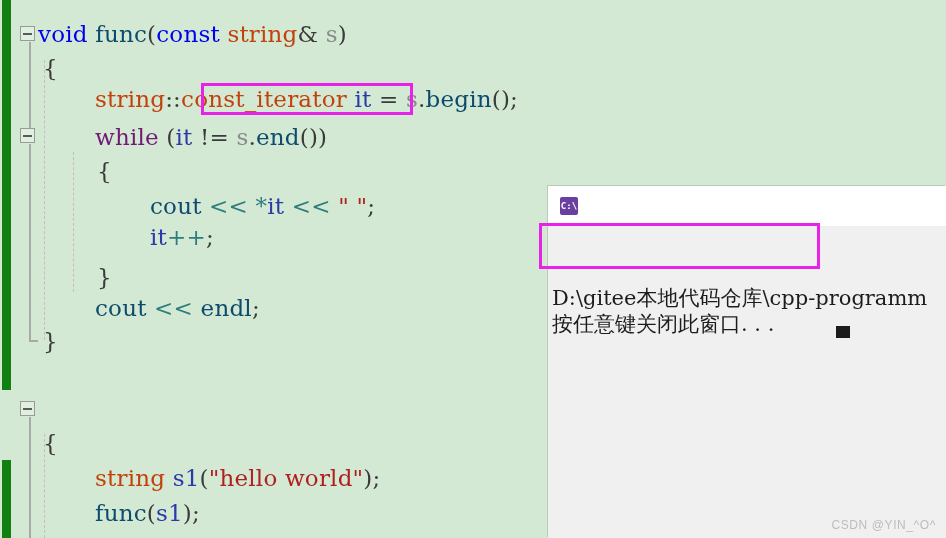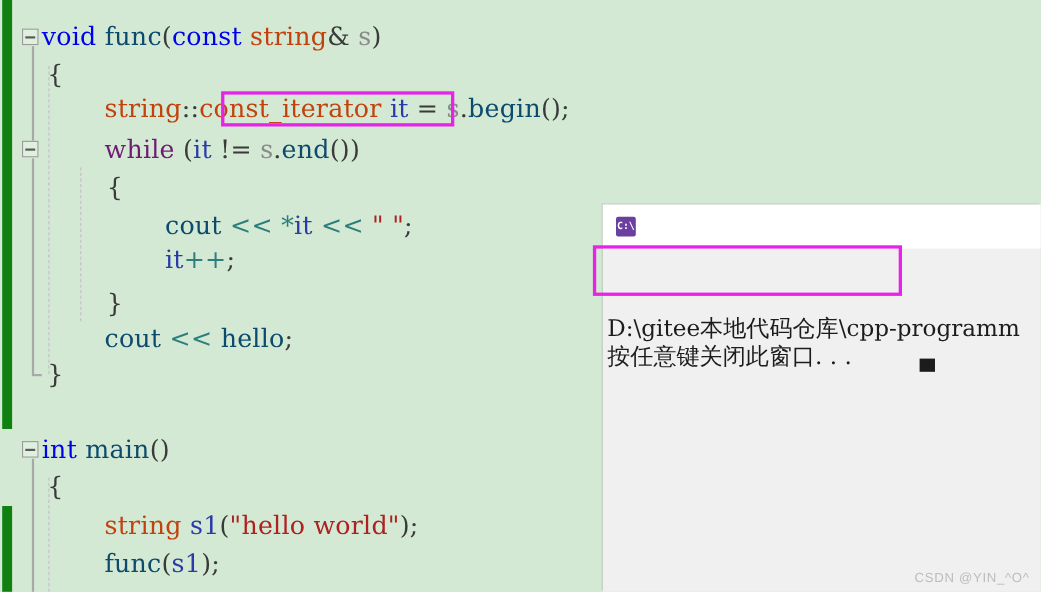--- a/index.html
+++ b/index.html
@@ -213,25 +213,24 @@
   <div class="code-line" style="top:126px; left:95px;"><span class="kw-purple">while</span> <span class="punc">(</span><span class="var">it</span> <span class="punc">!=</span> <span class="obj">s</span><span class="punc">.</span><span class="fn">end</span><span class="punc">())</span></div>
 
   <div class="code-line" style="top:160px; left:97px;"><span class="punc">{</span></div>
 
   <div class="code-line" style="top:195px; left:150px;"><span class="fn">cout</span> <span class="op">&lt;&lt;</span> <span class="op">*</span><span class="var">it</span> <span class="op">&lt;&lt;</span> <span class="str">" "</span><span class="punc">;</span></div>
 
   <div class="code-line" style="top:214px; left:150px;margin-top:12px;"><span class="var">it</span><span class="op">++</span><span class="punc">;</span></div>
 
   <div class="code-line" style="top:266px; left:97px;"><span class="punc">}</span></div>
 
-  <div class="code-line" style="top:297px; left:95px;"><span class="fn">cout</span> <span class="op">&lt;&lt;</span> <span class="fn">hello</span><span class="punc">;</span></div>
+  <div class="code-line" style="top:297px; left:95px;"><span class="fn">cout</span> <span class="op">&lt;&lt;</span> <span class="fn">endl</span><span class="punc">;</span></div>
 
   <div class="code-line" style="top:330px; left:43px;"><span class="punc">}</span></div>
 
-  <div class="code-line" style="top:398px; left:38px;"><span class="kw-blue">int</span> <span class="fn">main</span><span class="punc">()</span></div>
 
   <div class="code-line" style="top:432px; left:43px;"><span class="punc">{</span></div>
 
   <div class="code-line" style="top:467px; left:95px;"><span class="type">string</span> <span class="var">s1</span><span class="punc">(</span><span class="str">"hello world"</span><span class="punc">);</span></div>
 
   <div class="code-line" style="top:502px; left:95px;"><span class="fn">func</span><span class="punc">(</span><span class="var">s1</span><span class="punc">);</span></div>
 
   <div id="iter-box"></div>
 </div>
 

